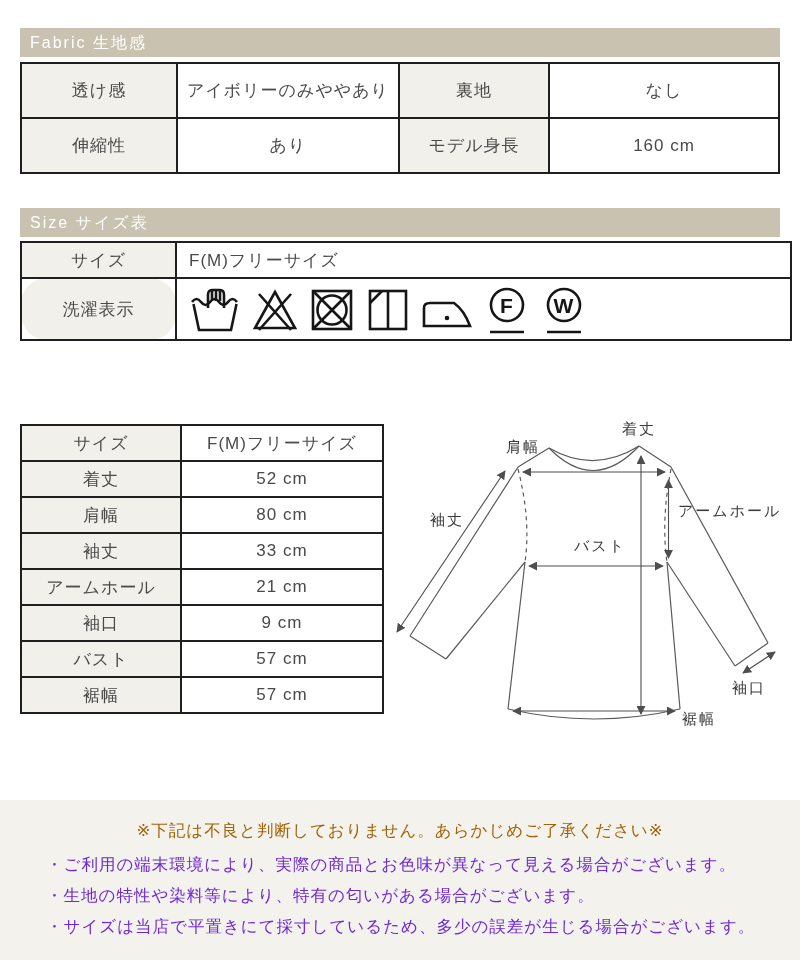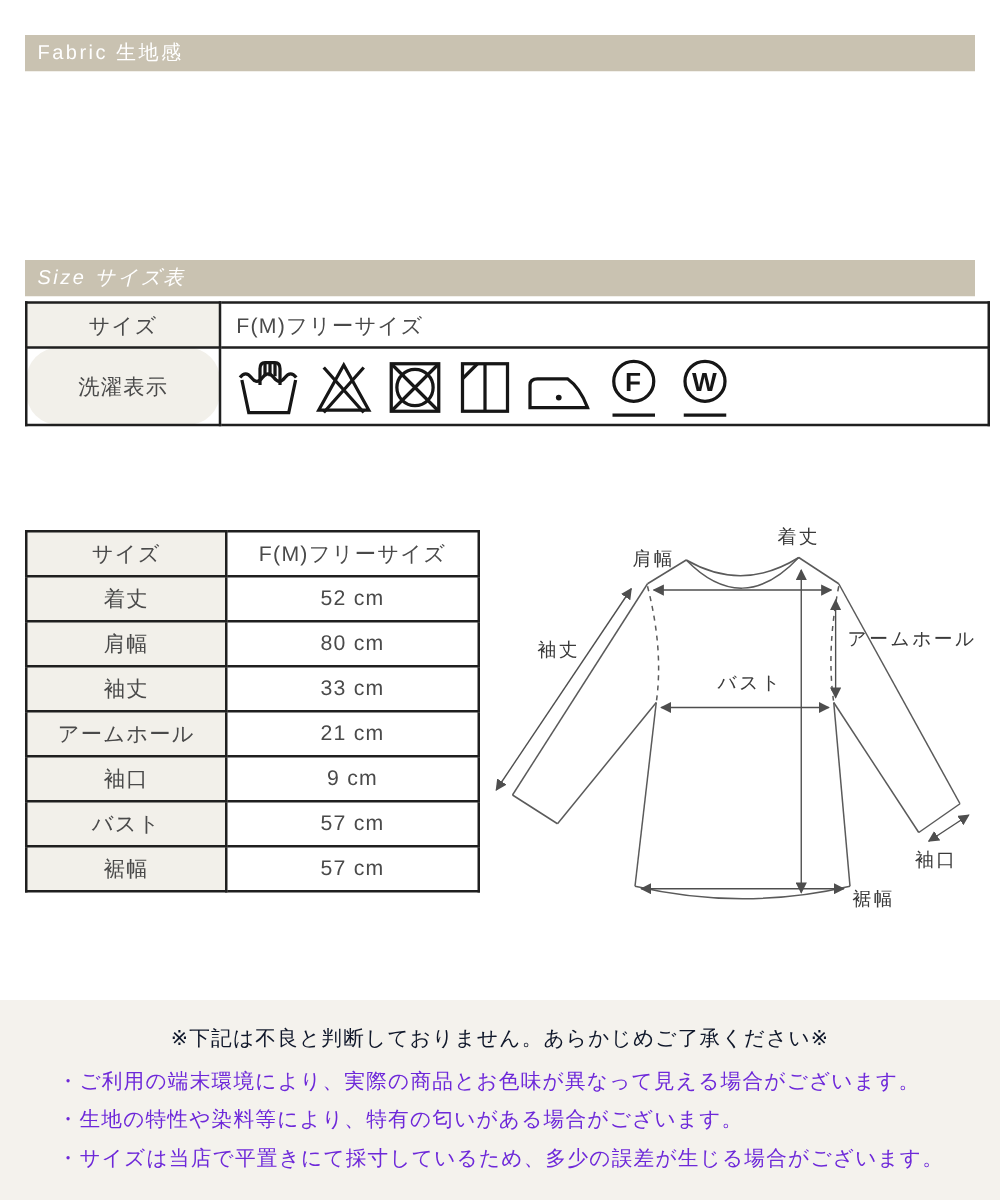--- a/index.html
+++ b/index.html
@@ -11,21 +11,21 @@
   .page{position:relative;width:800px;height:960px;background:#ffffff;overflow:hidden;padding-left:36px;}
 
   
   .section-bar{
     position:absolute;left:20px;width:760px;height:29px;
     background:#c9c2b1;color:#ffffff;
     font-size:16px;line-height:29px;letter-spacing:2px;
     padding-left:10px;box-sizing:border-box;white-space:nowrap;
   }
   #fabric-bar{top:28px;}
-  #size-bar{top:208px;font-style:italic;}
+  #size-bar{top:208px;}
 
   
   table{border-collapse:collapse;position:absolute;background:#ffffff;}
   td{
     border:2px solid #1f1f1f;
     font-size:17px;color:#4a4a4a;letter-spacing:1px;
     padding:0 8px;box-sizing:border-box;
   }
   td.lbl{background:#f2f0ea;text-align:center;}
   td.val{background:#ffffff;text-align:center;}
@@ -62,39 +62,55 @@
   .g-arrow{stroke:#4e4e4e;stroke-width:1.1;fill:none;}
   .g-label{fill:#3a3a3a;font-size:15px;letter-spacing:2px;font-family:"Liberation Sans","DejaVu Sans",sans-serif;}
 
   
   #notes{
     position:absolute;left:0;top:800px;width:800px;height:160px;
     background:#f4f2ed;box-sizing:border-box;
   }
   #notes-heading{
     position:absolute;left:0;top:20px;width:800px;text-align:center;
-    color:#0f172a;font-size:16.5px;letter-spacing:1px;
+    color:#a16207;font-size:16.5px;letter-spacing:1px;
   }
   .note-line{
     position:absolute;left:46px;width:740px;
     color:#6d28d9;font-size:16.5px;letter-spacing:1px;white-space:nowrap;
   }
   #note-0{top:54px;}
   #note-1{top:85px;}
   #note-2{top:116px;}
 </style>
 </head>
 <body>
 
 <div class="page">
 
   <div class="section-bar" id="fabric-bar">
     <span>Fabric 生地感</span>
   </div>
 
+  <table id="fabric-table">
+    <tbody>
+        <tr>
+      <td class="lbl c1">透け感</td>
+      <td class="val c2">アイボリーのみややあり</td>
+      <td class="lbl c3">裏地</td>
+      <td class="val c4">なし</td>
+    </tr>
+    <tr>
+      <td class="lbl c1">伸縮性</td>
+      <td class="val c2">あり</td>
+      <td class="lbl c3">モデル身長</td>
+      <td class="val c4">160 cm</td>
+    </tr>
+  </tbody>
+    </table>
 
   <div class="section-bar" id="size-bar">
     <span>Size サイズ表</span>
   </div>
 
   <table id="size-info-table">
     <tbody>
         <tr>
       <td class="lbl c1">サイズ</td>
       <td class="val-left c2">F(M)フリーサイズ</td>

